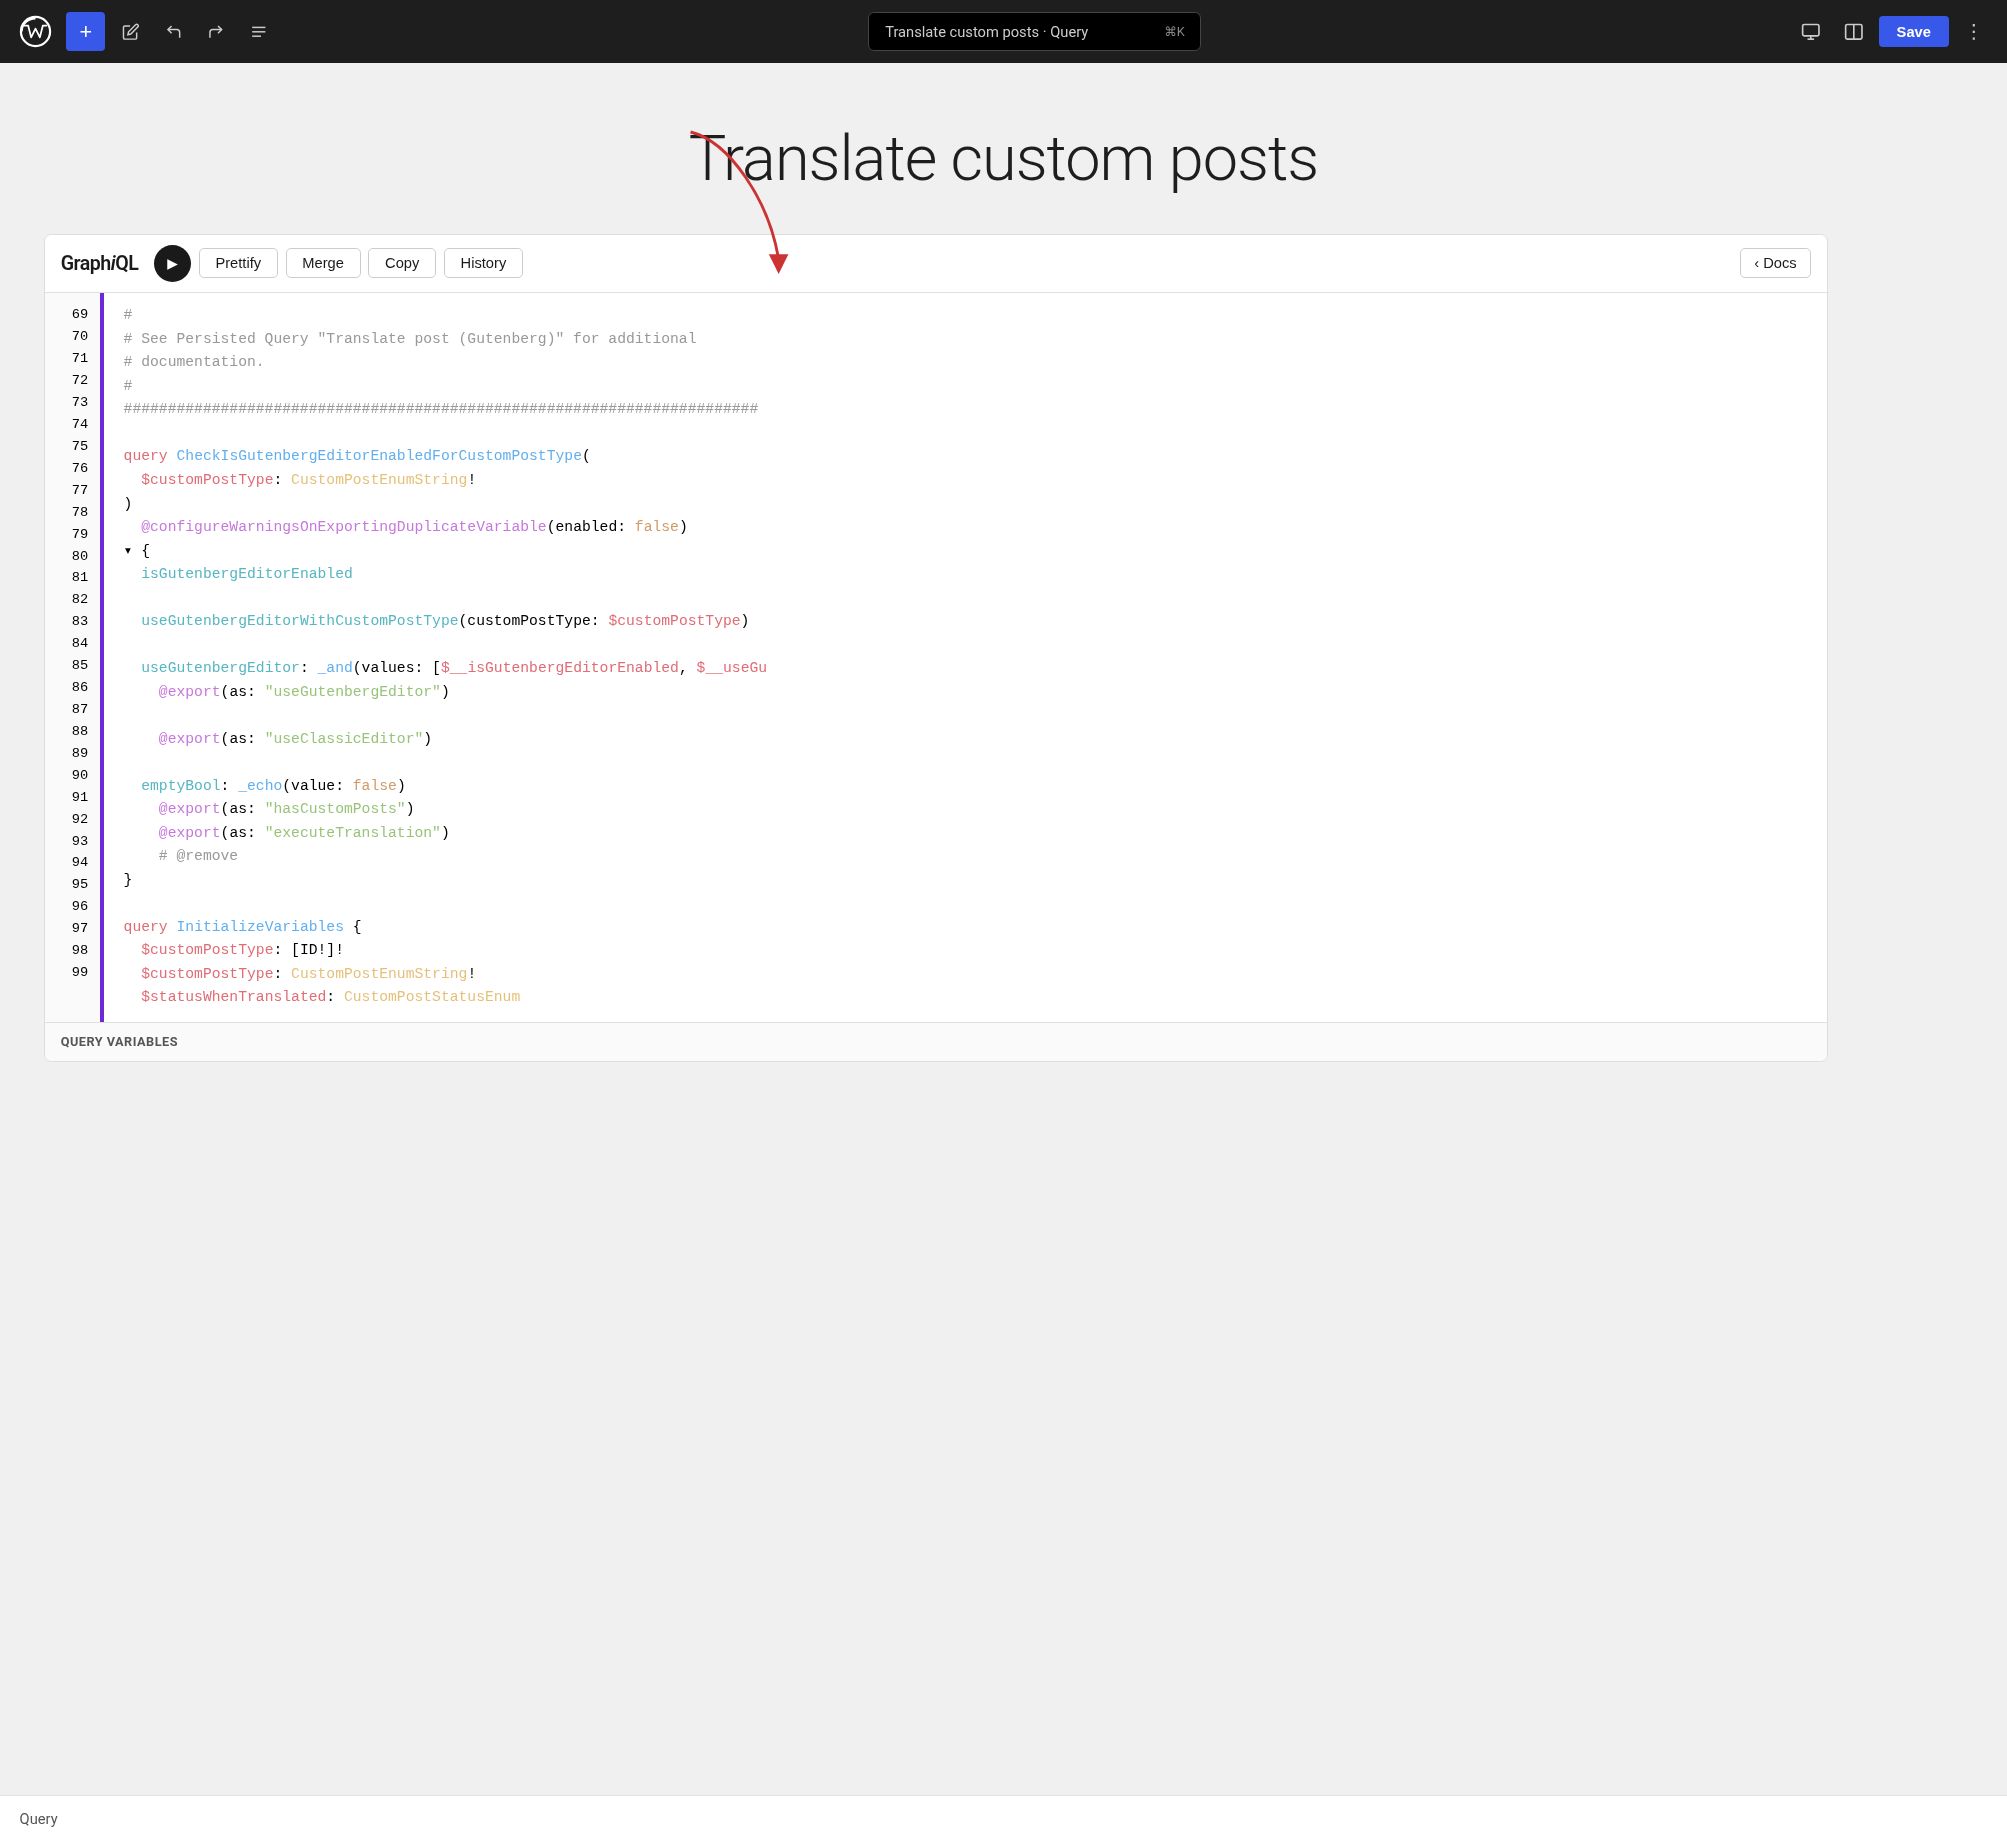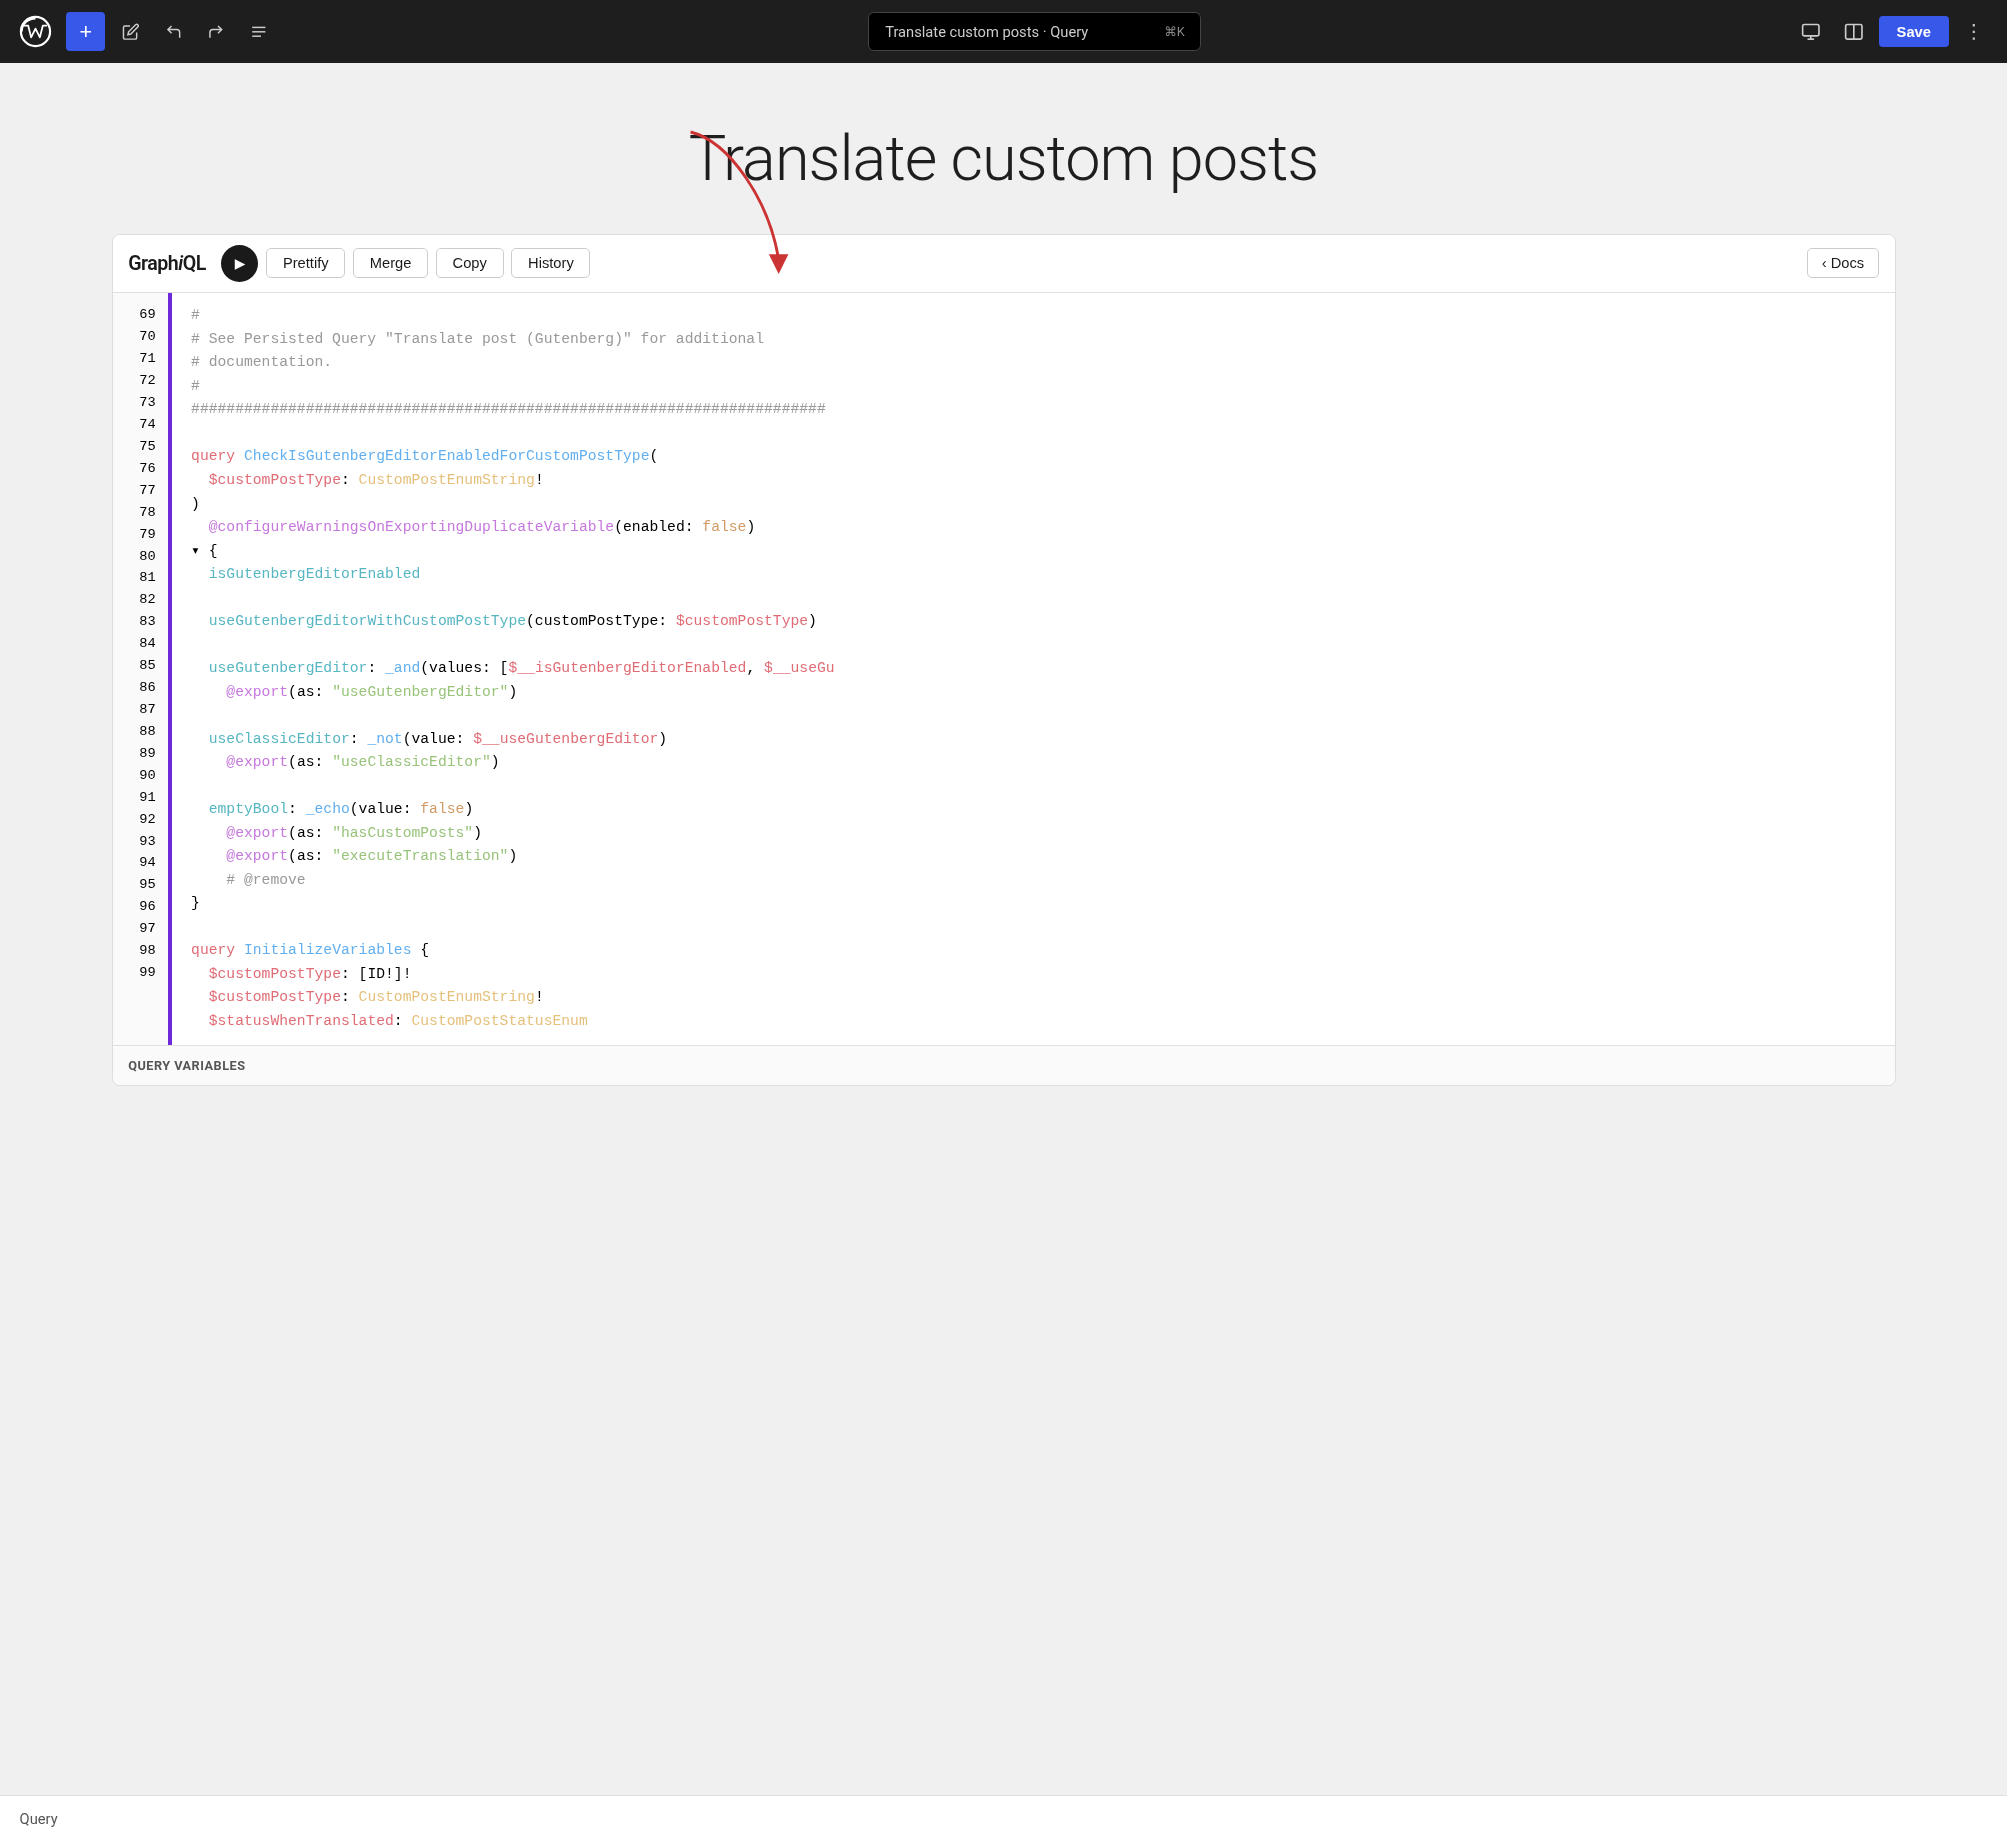--- a/index.html
+++ b/index.html
@@ -96,21 +96,21 @@
       font-size: 19.6px;
       border-radius: 3.9px;
     }
 
     
     .main-content {
       margin-top: 63px;
       padding: 0 44px;
       display: flex;
       flex-direction: column;
-      align-items: center;
+      align-items: flex-start;
     }
 
     
     .page-title-area {
       width: 100%;
       display: flex;
       justify-content: center;
       padding: 59px 0 39px;
       position: relative;
     }
@@ -401,21 +401,20 @@
         <span class="code-line">)</span>
         <span class="code-line">  <span class="c-directive">@configureWarningsOnExportingDuplicateVariable</span>(enabled: <span class="c-bool">false</span>)</span>
         <span class="code-line">▾ {</span>
         <span class="code-line">  <span class="c-field">isGutenbergEditorEnabled</span></span>
         <span class="code-line">&nbsp;</span>
         <span class="code-line">  <span class="c-field">useGutenbergEditorWithCustomPostType</span>(customPostType: <span class="c-var">$customPostType</span>)</span>
         <span class="code-line">&nbsp;</span>
         <span class="code-line">  <span class="c-field">useGutenbergEditor</span>: <span class="c-func">_and</span>(values: [<span class="c-var">$__isGutenbergEditorEnabled</span>, <span class="c-var">$__useGu</span></span>
         <span class="code-line">    <span class="c-directive">@export</span>(as: <span class="c-string">"useGutenbergEditor"</span>)</span>
         <span class="code-line">&nbsp;</span>
-        <span class="code-line">  <span class="c-field">useClassicEditor</span>: <span class="c-func">_not</span>(value: <span class="c-var">$__useGutenbergEditor</span>)</span>
         <span class="code-line">    <span class="c-directive">@export</span>(as: <span class="c-string">"useClassicEditor"</span>)</span>
         <span class="code-line">&nbsp;</span>
         <span class="code-line">  <span class="c-field">emptyBool</span>: <span class="c-func">_echo</span>(value: <span class="c-bool">false</span>)</span>
         <span class="code-line">    <span class="c-directive">@export</span>(as: <span class="c-string">"hasCustomPosts"</span>)</span>
         <span class="code-line">    <span class="c-directive">@export</span>(as: <span class="c-string">"executeTranslation"</span>)</span>
         <span class="code-line c-comment">    # @remove</span>
         <span class="code-line">}</span>
         <span class="code-line">&nbsp;</span>
         <span class="code-line"><span class="c-keyword">query</span> <span class="c-func">InitializeVariables</span> {</span>
         <span class="code-line">  <span class="c-var">$customPostType</span>: [ID!]!</span>

